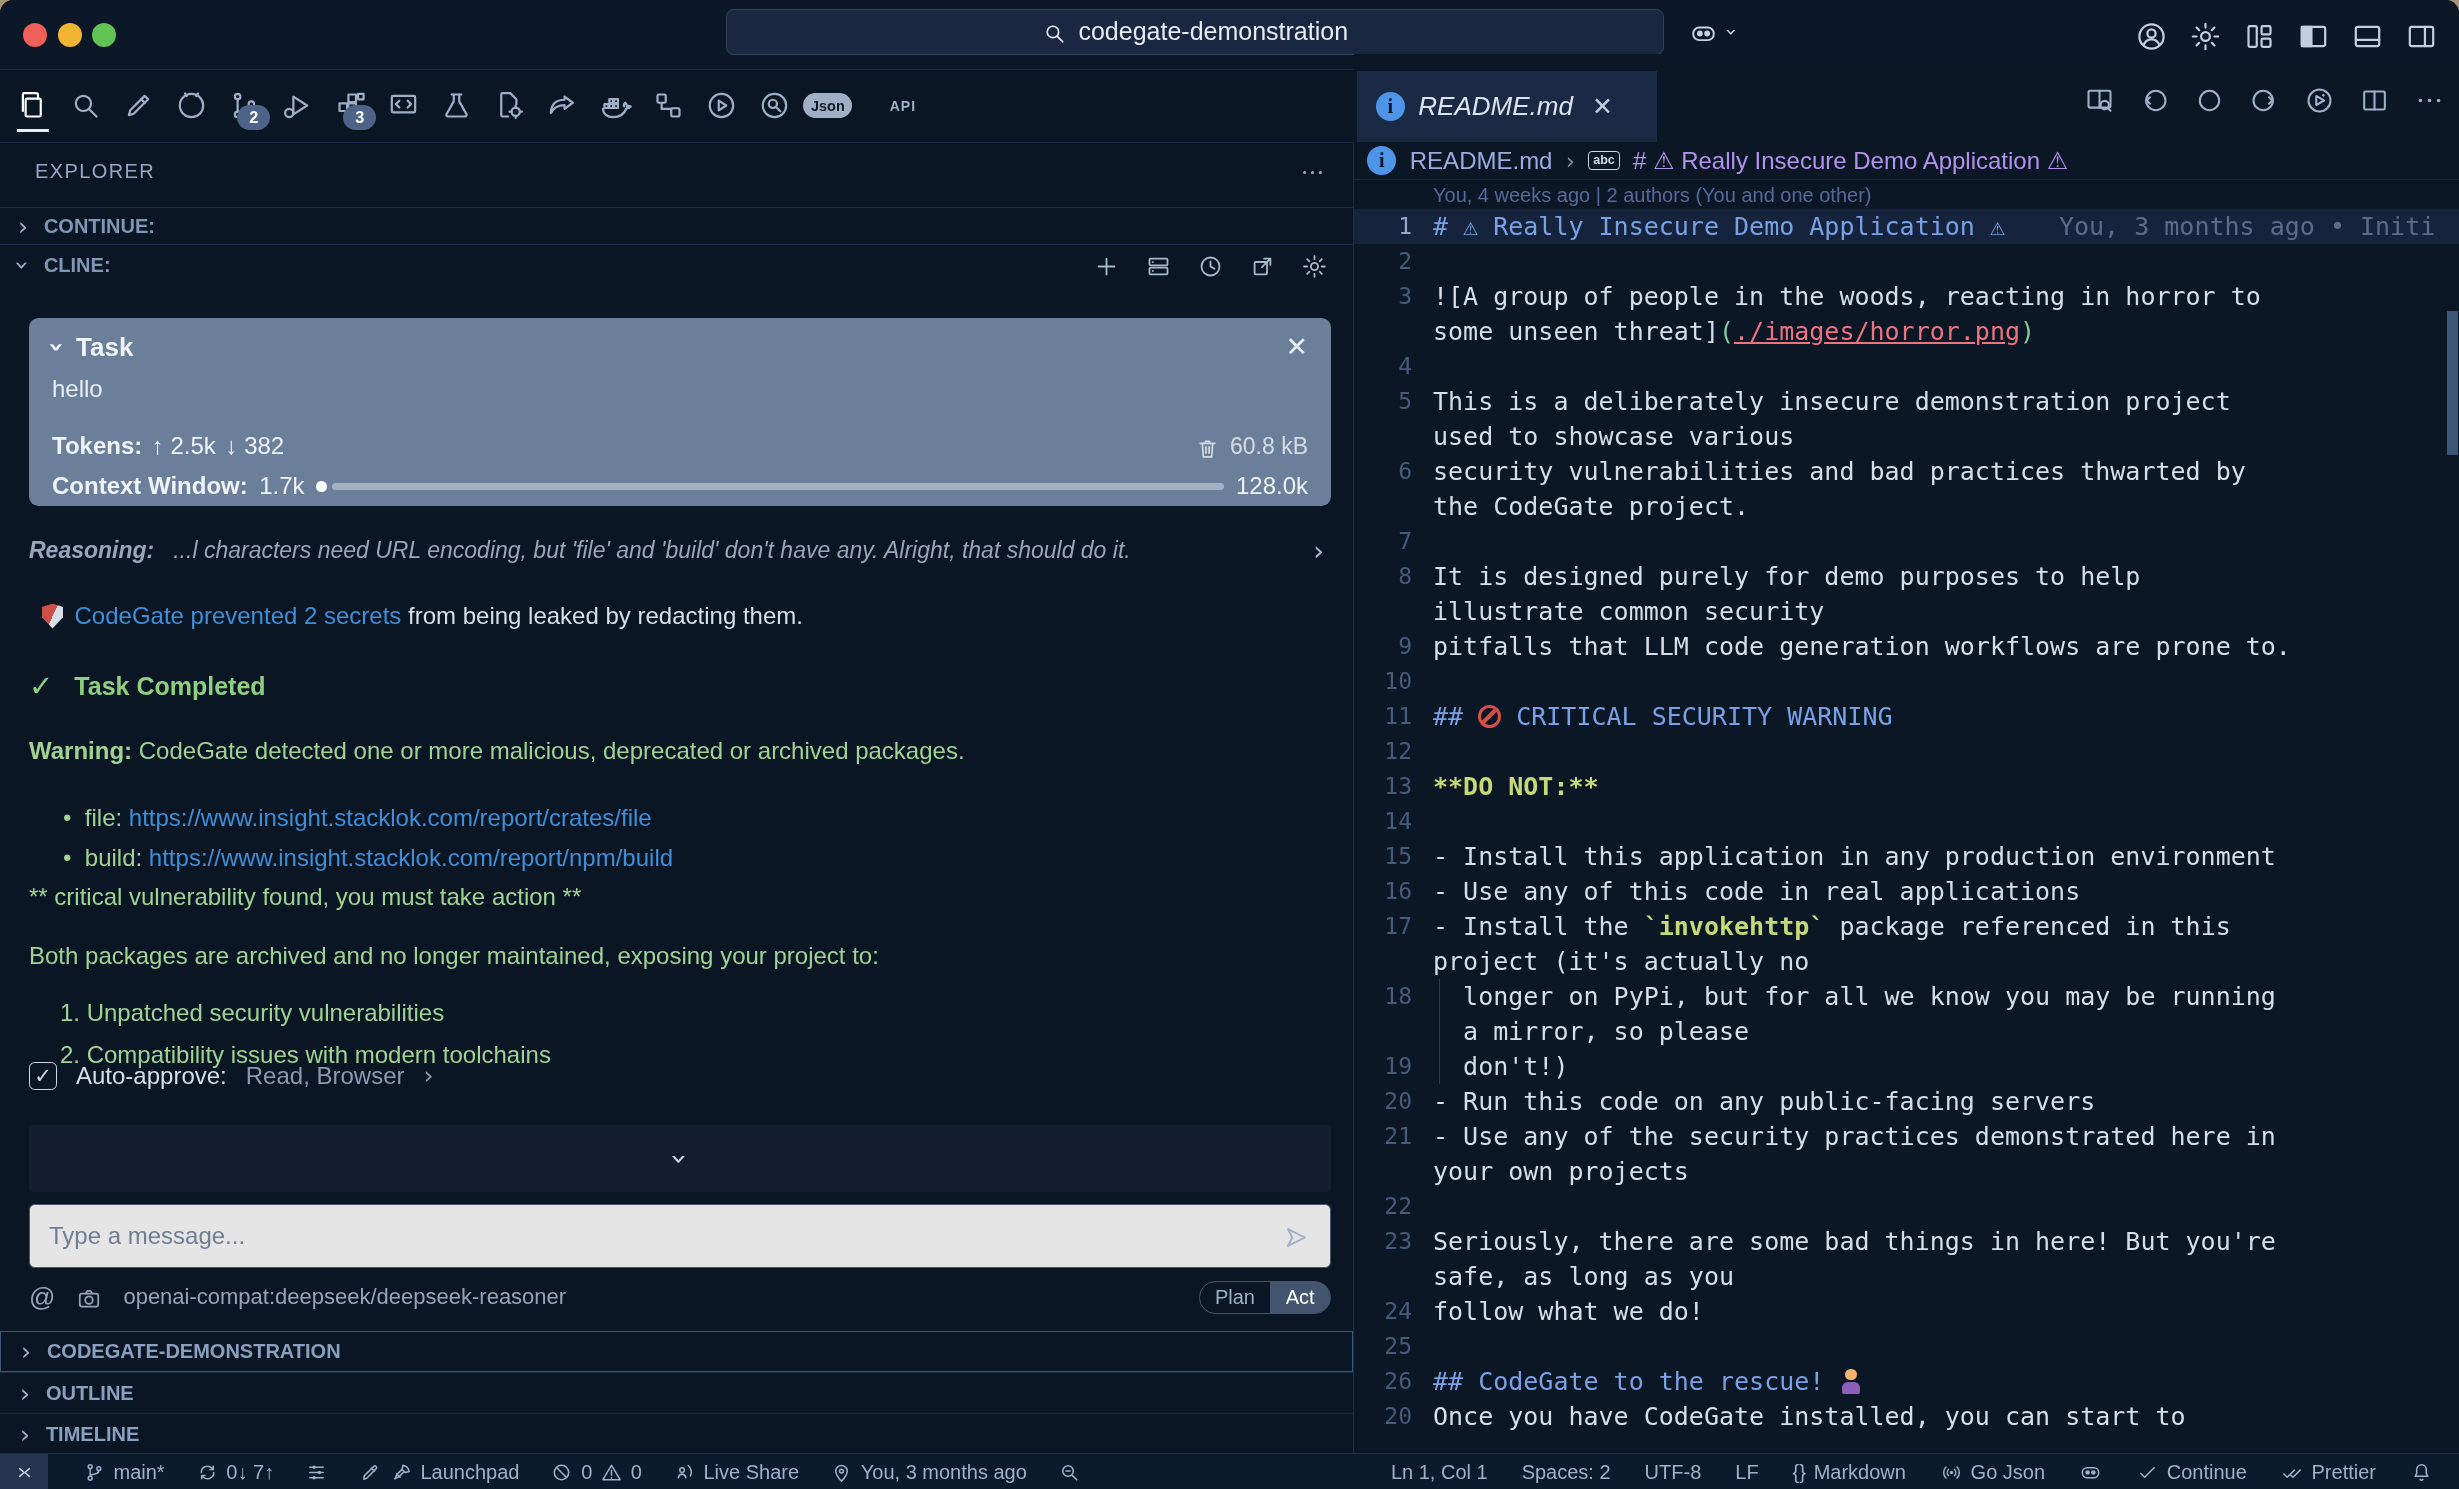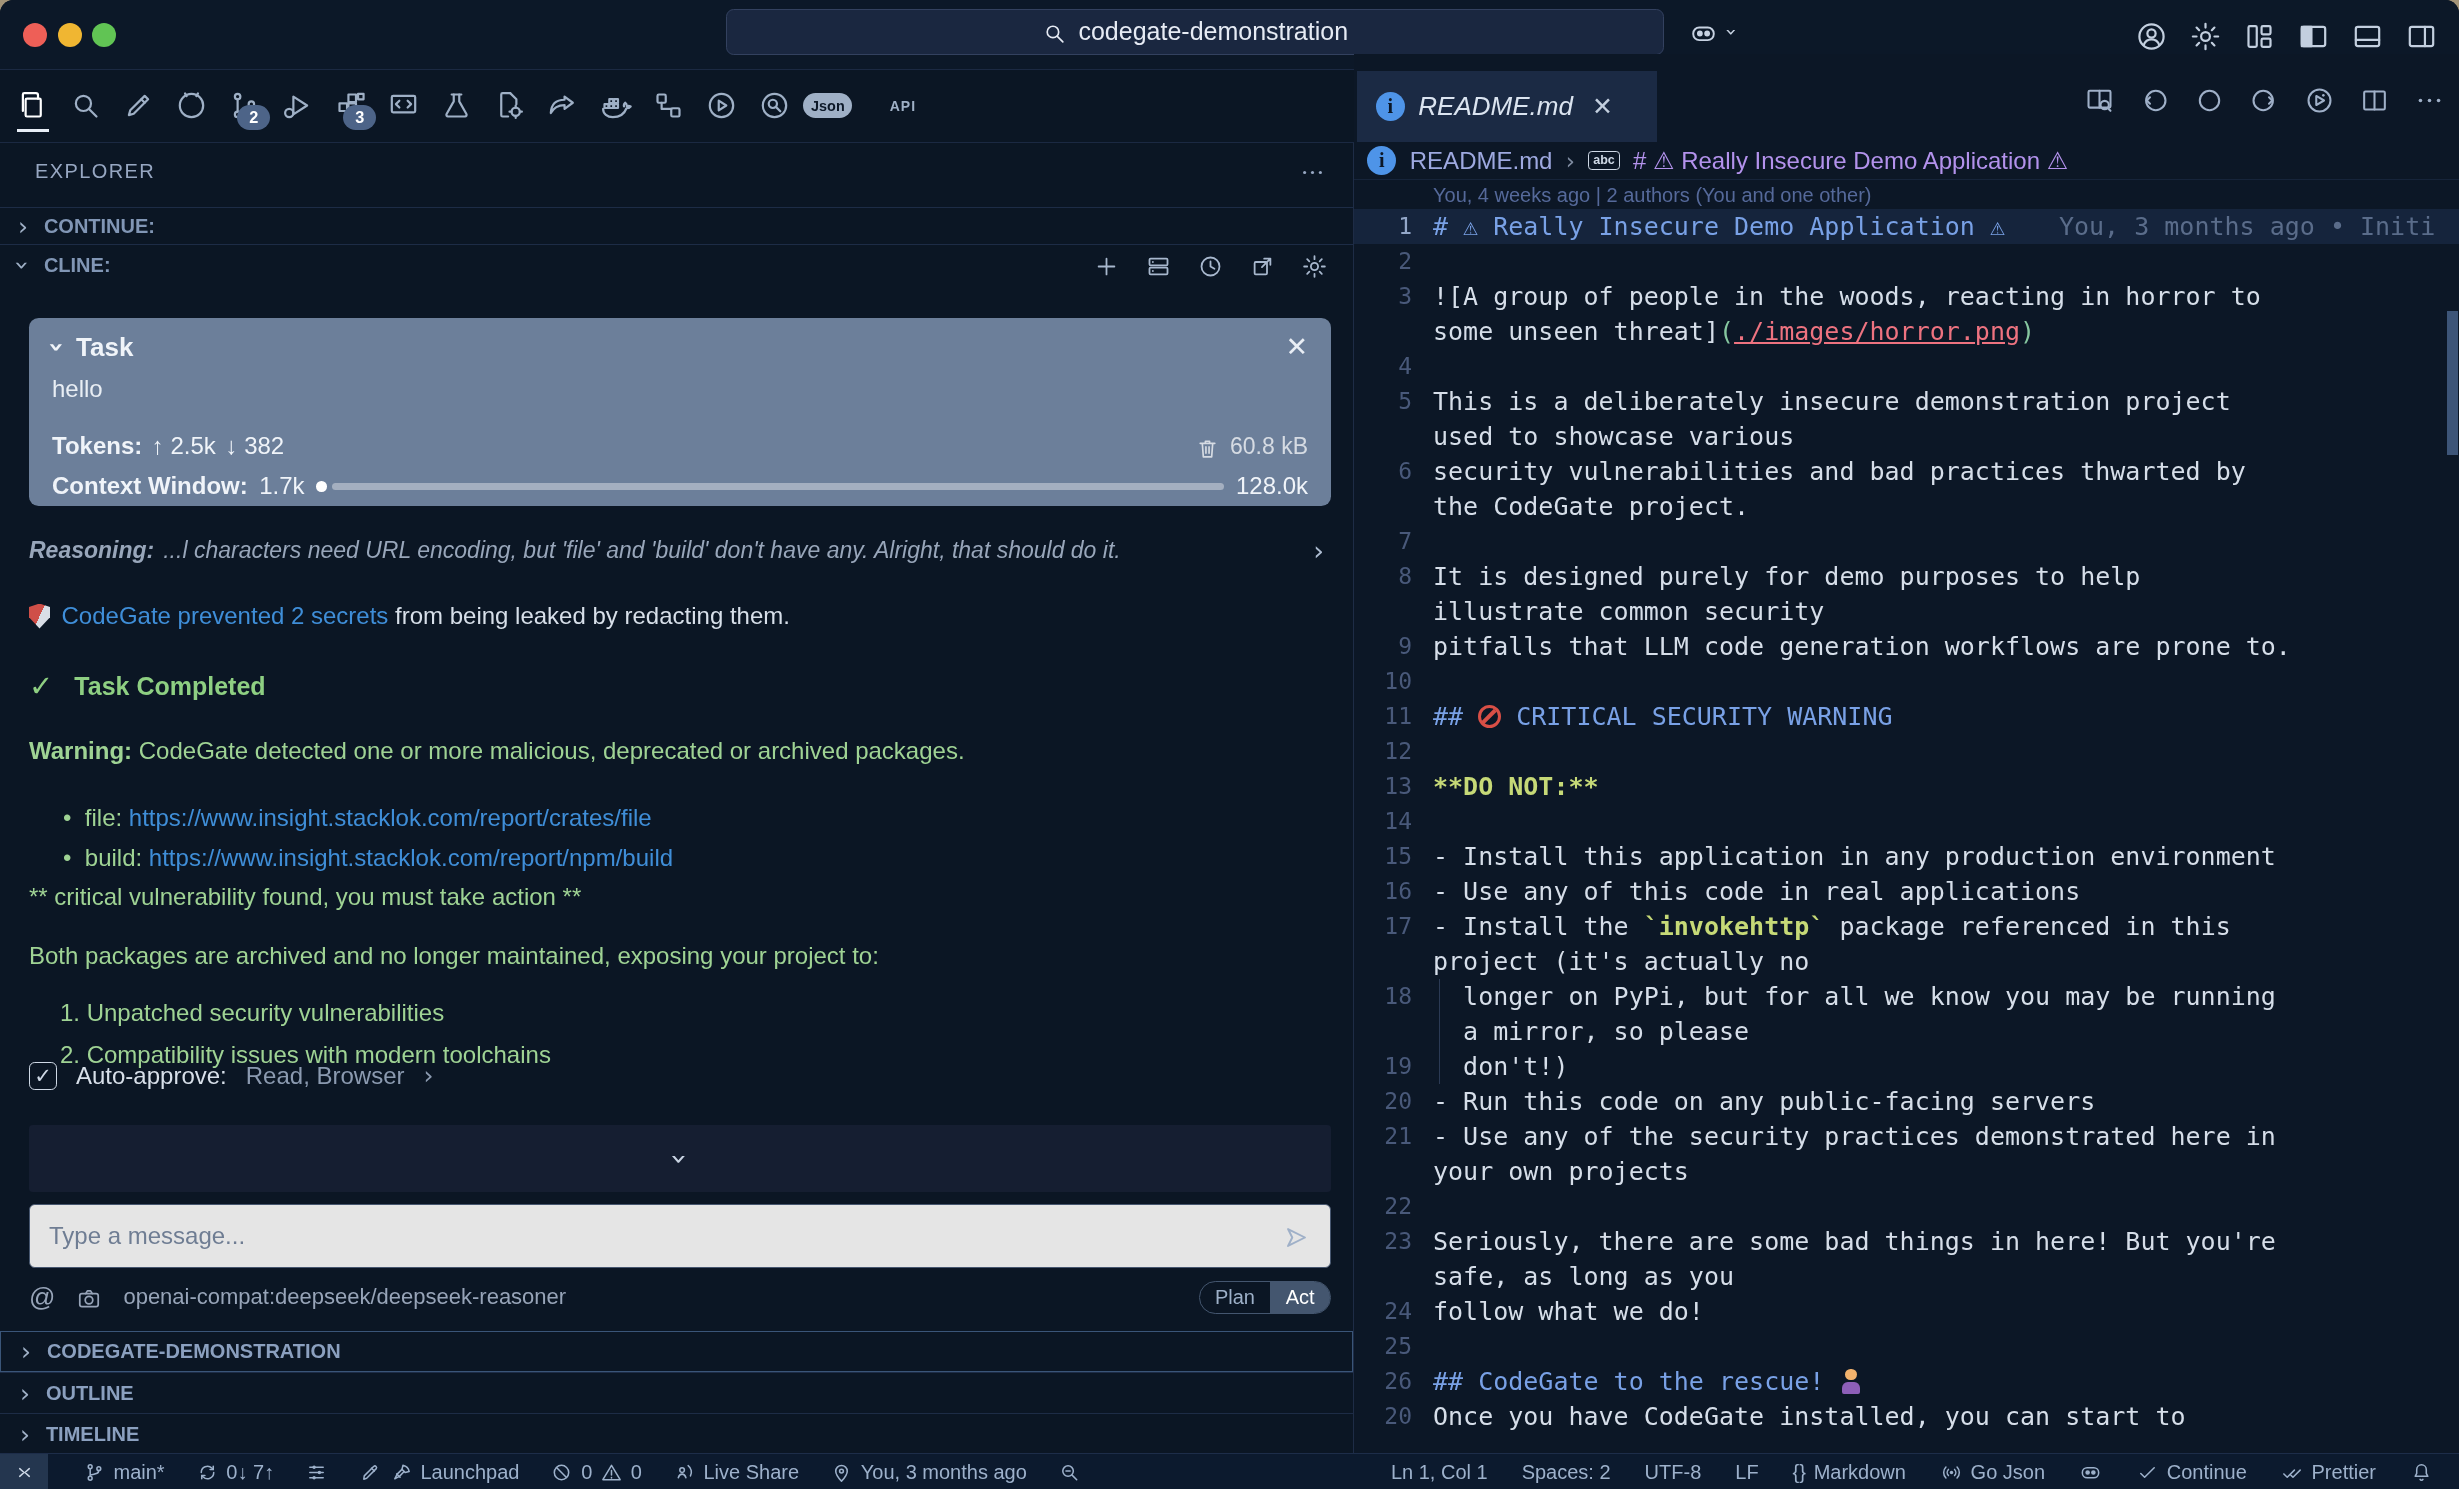--- a/index.html
+++ b/index.html
@@ -35,23 +35,23 @@
   .task-head{display:flex;align-items:center;gap:13.4px;font-size:26px;font-weight:bold;}
   .task-head .x{margin-left:auto;font-size:27px;font-weight:normal;color:#e9eef5;}
   .task-prompt{margin-top:11.5px;font-size:24px;color:#e9eef4;}
   .task-tokens{margin-top:29px;display:flex;align-items:center;gap:9.6px;font-size:24px;}
   .task-tokens .right{margin-left:auto;display:flex;align-items:center;gap:9.6px;color:rgba(255,255,255,.72);font-size:23px;}
   .task-ctx{margin-top:11.5px;display:flex;align-items:center;gap:11.5px;font-size:24px;}
   .ctx-dot{width:10.6px;height:10.6px;border-radius:50%;background:#fff;flex:0 0 auto;}
   .ctx-track{flex:1;height:6.7px;border-radius:3.8px;background:rgba(255,255,255,.38);margin-left:-5.8px;}
   .bold{font-weight:bold;}
 
-  .reasoning{top:392px;padding:0 29px;display:flex;align-items:center;gap:9px;color:#98a6ba;font-size:23px;font-style:italic;}
+  .reasoning{top:392px;padding:0 29px;display:flex;align-items:center;gap:19px;color:#98a6ba;font-size:23px;font-style:italic;}
   .reasoning .chev{margin-left:auto;font-style:normal;font-size:27px;color:#aebdd2;}
-  .secrets{top:459px;padding:0 29px;font-size:24px;color:#d7dfe9;display:flex;align-items:center;gap:11.5px;}
+  .secrets{top:459px;padding:0 42px;font-size:24px;color:#d7dfe9;display:flex;align-items:center;gap:11.5px;}
   .link{color:#3f8ed8;}
   .completed{top:526px;padding:0 29px;display:flex;align-items:center;gap:21px;color:#8ecf82;font-size:25px;font-weight:bold;}
   .completed .ck{font-size:29px;font-weight:normal;}
   .warnp{top:594px;padding:0 29px;color:#9fd394;font-size:24px;}
   .bullets{top:655px;padding:0 29px 0 63px;color:#9fd394;font-size:24px;line-height:40px;}
   .bullets .b-dot{margin-right:13.4px;}
   .critical{top:740px;padding:0 29px;color:#9fd394;font-size:24px;}
   .bothp{top:799px;padding:0 29px;color:#9fd394;font-size:24px;}
   .numlist{top:849px;height:102px;overflow:hidden;padding:0 29px 0 60px;color:#9fd394;font-size:24px;line-height:42px;}
 

